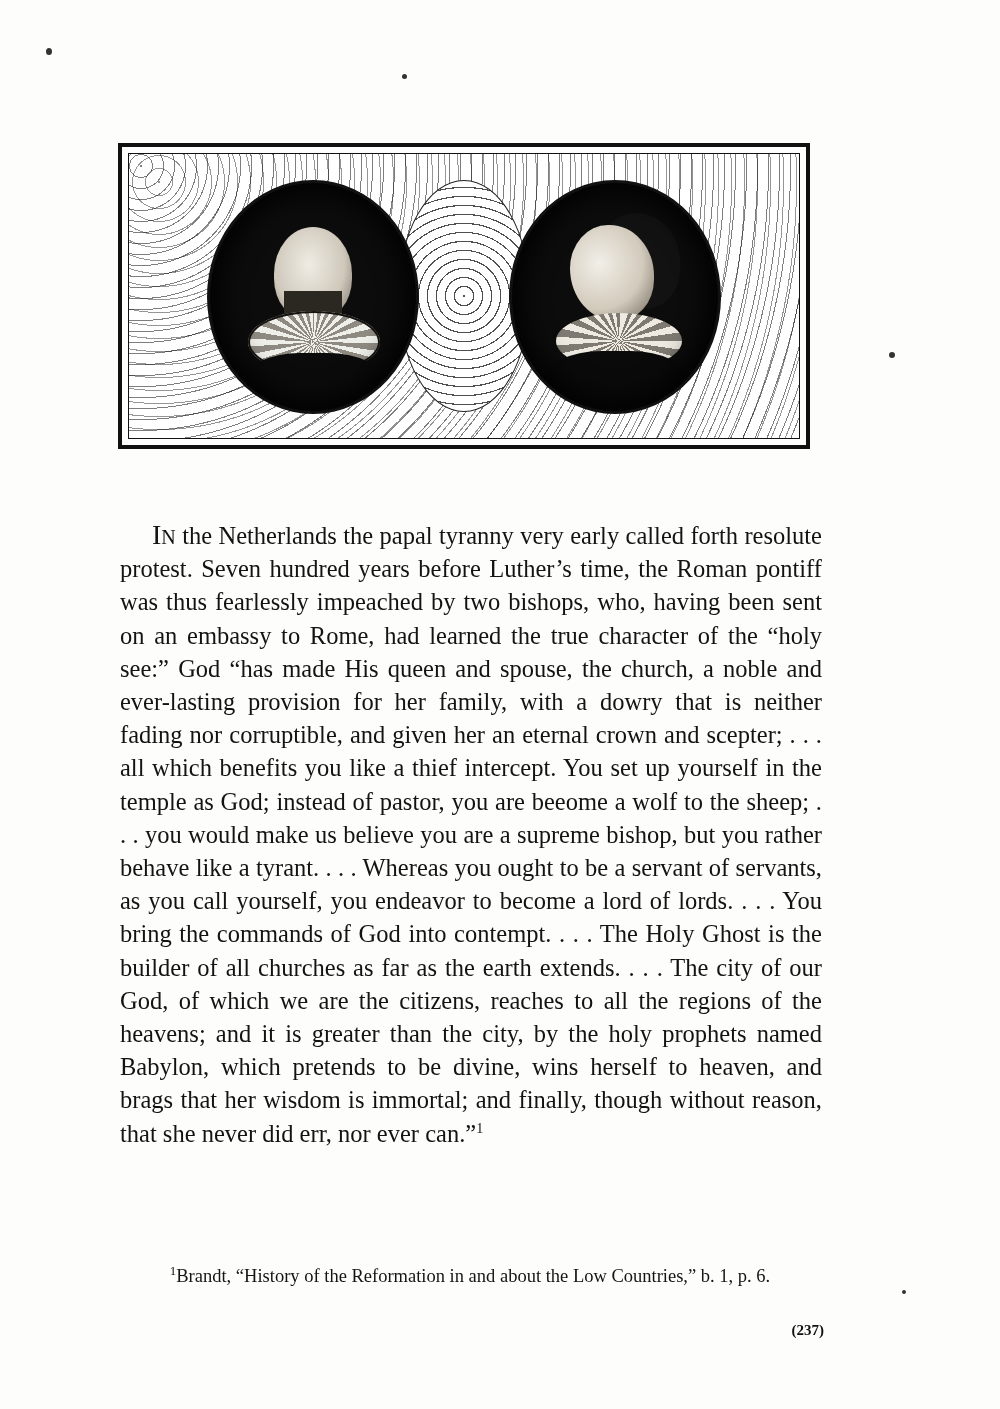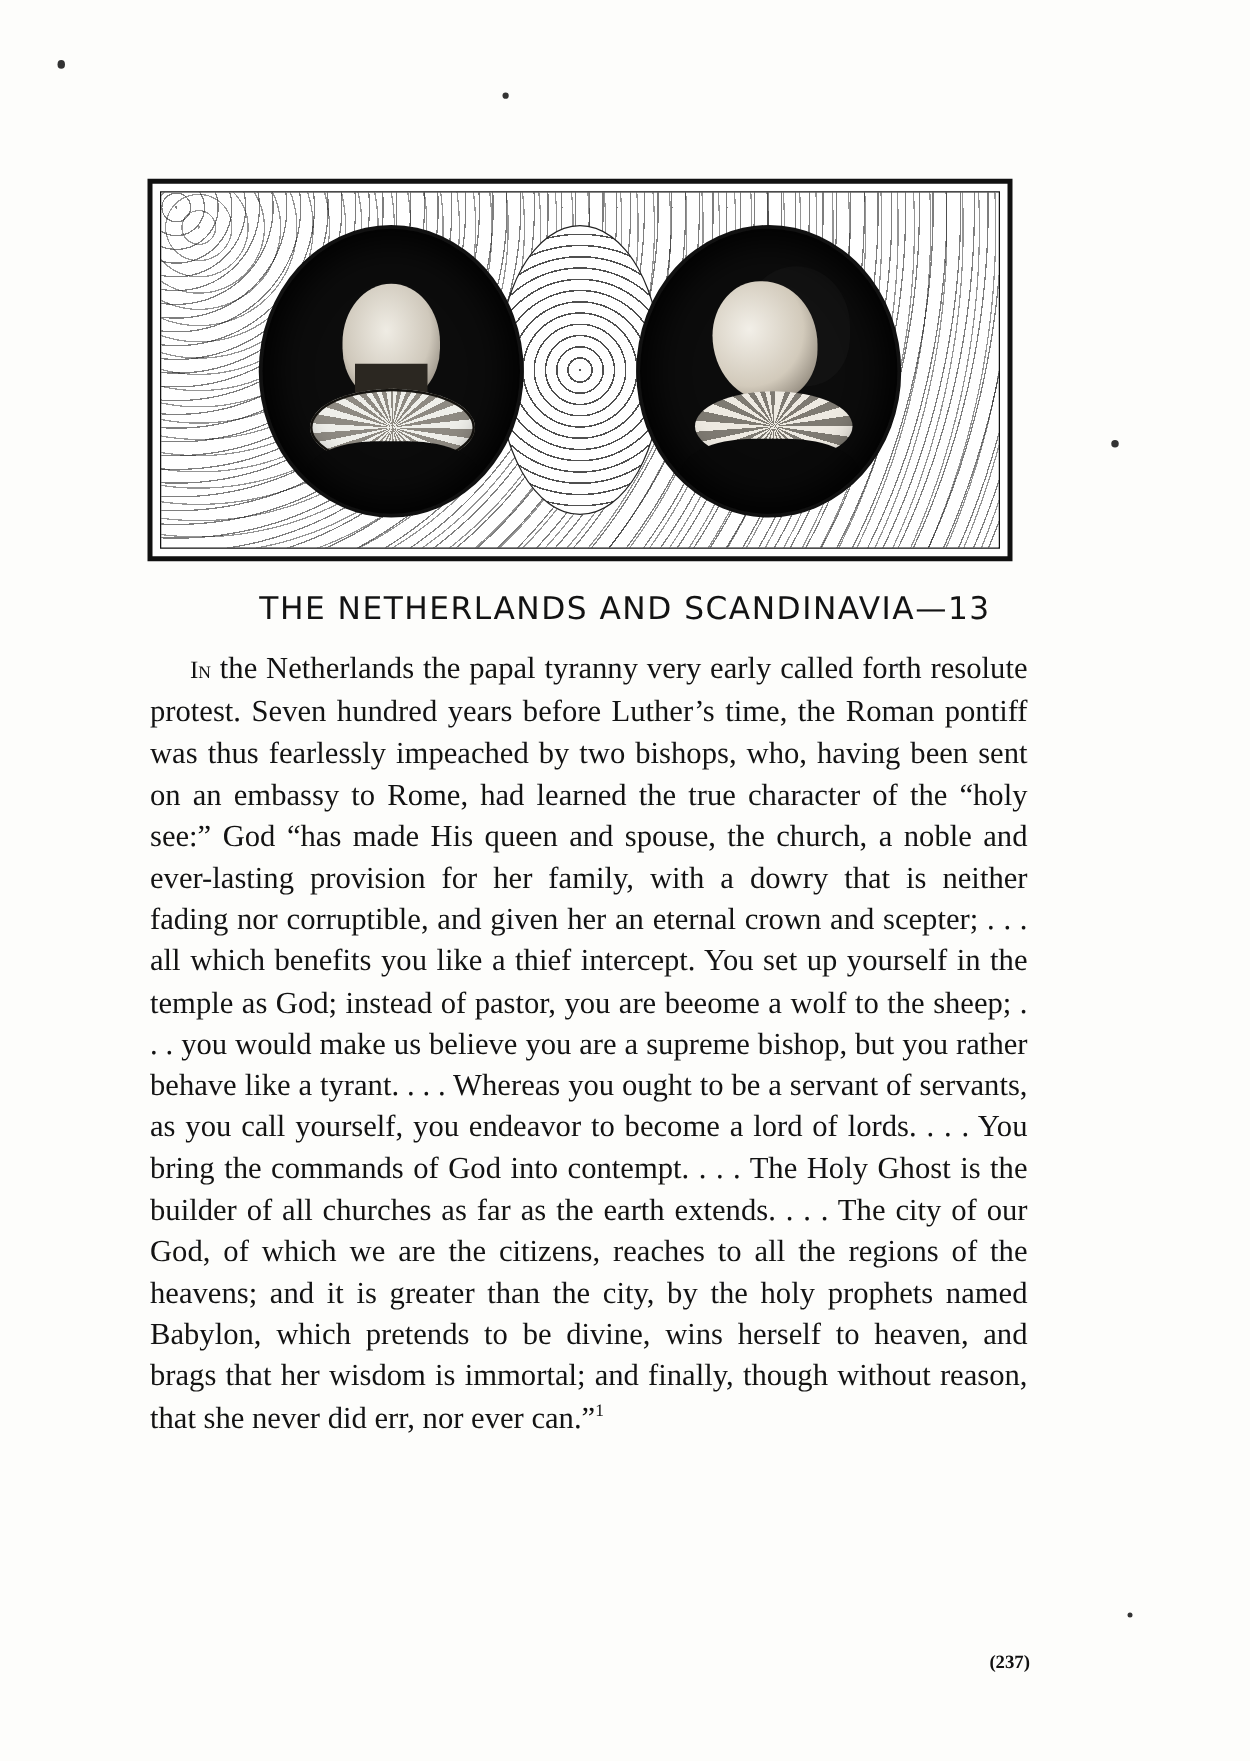--- a/index.html
+++ b/index.html
@@ -161,21 +161,21 @@
     font-size: 24.5px;
     line-height: 33.2px;
     text-align: justify;
     text-justify: inter-word;
     color: #131313;
   }
   .body-text p { margin: 0; }
   .body-text .indent { text-indent: 32px; }
   .smallcap {
     font-variant: small-caps;
-    font-size: 20px;
+    font-size: 28px;
   }
   sup.fn {
     font-size: 14px;
     vertical-align: super;
     line-height: 0;
   }
 
   .footnote {
     position: absolute;
     left: 150px;
@@ -226,22 +226,24 @@
       <div class="portrait right p-right">
         <div class="hair"></div>
         <div class="face head"></div>
         <div class="ruff"></div>
         <div class="body"></div>
         <div class="halo"></div>
       </div>
     </div>
   </div>
 
-  <div class="chapter-title">THE NETHERLANDS AND SCANDINAVIA—13</div>
 
   <div class="body-text">
     <p class="indent"><span class="smallcap">In</span><span> the Netherlands the papal tyranny very early called forth resolute protest.  Seven hundred years before Luther’s time, the Roman pontiff was thus fearlessly impeached by two bishops, who, having been sent on an embassy to Rome, had learned the true character of the “holy see:” God “has made His queen and spouse, the church, a noble and ever-lasting provision for her family, with a dowry that is neither fading nor corruptible, and given her an eternal crown and scepter; . . . all which benefits you like a thief intercept. You set up yourself in the temple as God; instead of pastor, you are beeome a wolf to the sheep; . . . you would make us believe you are a supreme bishop, but you rather behave like a tyrant. . . . Whereas you ought to be a servant of servants, as you call yourself, you endeavor to become a lord of lords. . . . You bring the commands of God into contempt. . . . The Holy Ghost is the builder of all churches as far as the earth extends. . . . The city of our God, of which we are the citizens, reaches to all the regions of the heavens; and it is greater than the city, by the holy prophets named Babylon, which pretends to be divine, wins herself to heaven, and brags that her wisdom is immortal; and finally, though without reason, that she never did err, nor ever can.”</span><sup class="fn">1</sup></p>
   </div>
 
+  <div class="footnote">
+    <span class="marker">1</span><span>Brandt, “History of the Reformation in and about the Low Countries,” b. 1, p. 6.</span>
+  </div>
 
   <div class="page-number">(237)</div>
 
 </div>
 
 </body></html>

